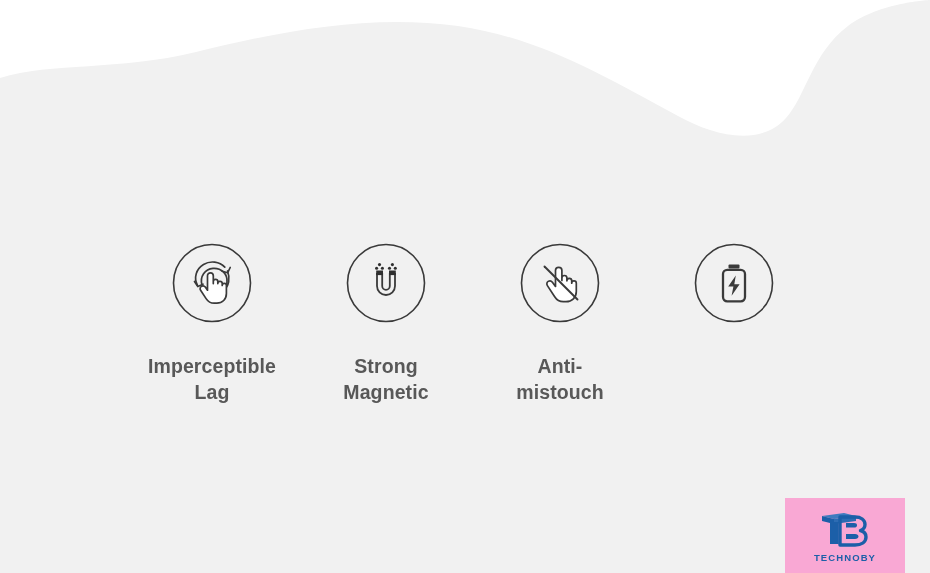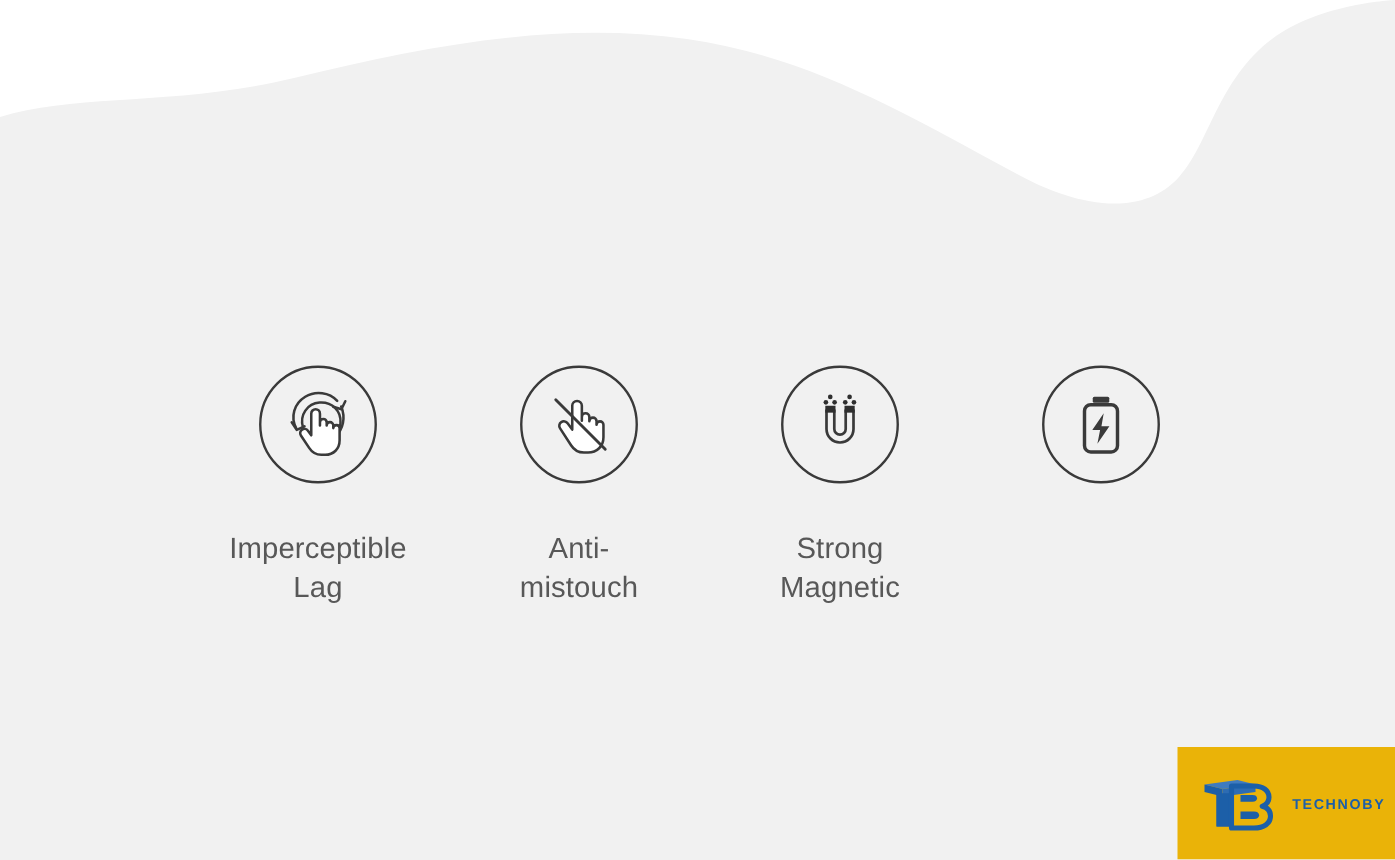--- a/index.html
+++ b/index.html
@@ -49,35 +49,35 @@
   .feature.f4 { margin-left: 0px; }
   .icon-circle {
     width: 80px;
     height: 80px;
     display: block;
   }
   .feature-label {
     margin-top: 30px;
     font-size: 19.5px;
     line-height: 26px;
-    font-weight: 400;
+    font-weight: 700;
     color: #585858;
     text-align: center;
     letter-spacing: 0.1px;
     max-width: 160px;
   }
   .watermark {
     position: absolute;
     left: 785px;
     top: 498px;
-    width: 145px;
+    width: 120px;
     height: 75px;
-    background: #eab308;
+    background: #f9a8d4;
     display: flex;
-    flex-direction: row;
+    flex-direction: column;
     align-items: center;
     justify-content: center;
   }
   .wm-mark {
     width: 70px;
     height: 42px;
     display: block;
   }
   .wm-text {
     margin-top: 2px;
@@ -128,20 +128,45 @@
                  C38.5,60.2 35.9,58.4 34.1,55.6 L28.6,47.3
                  C27.7,45.9 28.1,44.2 29.4,43.4
                  C30.7,42.6 32.4,42.9 33.3,44.1 L35.5,47.2 Z" fill="#ffffff" stroke="#3a3a3a" stroke-width="1.7" stroke-linejoin="round" stroke-linecap="round"></path>
       </svg>
       <div class="feature-label">
         <span>Imperceptible</span><br>
         <span>Lag</span>
       </div>
     </div>
 
+    <div class="feature f3">
+      <svg class="icon-circle" viewBox="0 0 80 80">
+        <circle cx="40" cy="40" r="38.5" fill="none" stroke="#3a3a3a" stroke-width="1.6"></circle>
+
+        <path d="M31,30 L31,43 C31,48 35,52 40,52 C45,52 49,48 49,43 L49,30" fill="none" stroke="#3a3a3a" stroke-width="1.8"></path>
+        <path d="M36.2,30 L36.2,43 C36.2,45.1 37.9,46.8 40,46.8
+                 C42.1,46.8 43.8,45.1 43.8,43 L43.8,30" fill="none" stroke="#3a3a3a" stroke-width="1.8"></path>
+
+        <rect x="30.2" y="27.5" width="6.8" height="4.6" fill="#2f2f2f"></rect>
+        <rect x="43" y="27.5" width="6.8" height="4.6" fill="#2f2f2f"></rect>
+
+        <circle cx="30.6" cy="25.2" r="1.55" fill="#2f2f2f"></circle>
+        <circle cx="36.4" cy="25.2" r="1.55" fill="#2f2f2f"></circle>
+        <circle cx="33.5" cy="21.6" r="1.55" fill="#2f2f2f"></circle>
+
+        <circle cx="43.5" cy="25.2" r="1.55" fill="#2f2f2f"></circle>
+        <circle cx="49.3" cy="25.2" r="1.55" fill="#2f2f2f"></circle>
+        <circle cx="46.4" cy="21.6" r="1.55" fill="#2f2f2f"></circle>
+      </svg>
+      <div class="feature-label">
+        <span>Strong</span><br>
+        <span>Magnetic</span>
+      </div>
+    </div>
+
     <div class="feature f2">
       <svg class="icon-circle" viewBox="0 0 80 80">
         <circle cx="40" cy="40" r="38.5" fill="none" stroke="#3a3a3a" stroke-width="1.6"></circle>
 
         <path d="M35.5,37 L35.5,27.5 C35.5,25.7 36.9,24.3 38.7,24.3
                  C40.5,24.3 41.9,25.7 41.9,27.5 L41.9,37.5
                  L41.9,35 C41.9,33.6 43,32.5 44.4,32.5
                  C45.8,32.5 46.9,33.6 46.9,35 L46.9,37.8
                  C46.9,36.5 48,35.4 49.3,35.4
                  C50.6,35.4 51.7,36.5 51.7,37.8 L51.7,40.2
@@ -153,45 +178,20 @@
                  C29.6,37.5 31.4,37.9 32.4,39.2 L35.5,43.4 Z" fill="#ffffff" stroke="#3a3a3a" stroke-width="1.7" stroke-linejoin="round" stroke-linecap="round"></path>
 
         <line x1="24.5" y1="23.5" x2="57.5" y2="56.5" stroke="#3a3a3a" stroke-width="1.9" stroke-linecap="round"></line>
       </svg>
       <div class="feature-label">
         <span>Anti-</span><br>
         <span>mistouch</span>
       </div>
     </div>
 
-    <div class="feature f3">
-      <svg class="icon-circle" viewBox="0 0 80 80">
-        <circle cx="40" cy="40" r="38.5" fill="none" stroke="#3a3a3a" stroke-width="1.6"></circle>
-
-        <path d="M31,30 L31,43 C31,48 35,52 40,52 C45,52 49,48 49,43 L49,30" fill="none" stroke="#3a3a3a" stroke-width="1.8"></path>
-        <path d="M36.2,30 L36.2,43 C36.2,45.1 37.9,46.8 40,46.8
-                 C42.1,46.8 43.8,45.1 43.8,43 L43.8,30" fill="none" stroke="#3a3a3a" stroke-width="1.8"></path>
-
-        <rect x="30.2" y="27.5" width="6.8" height="4.6" fill="#2f2f2f"></rect>
-        <rect x="43" y="27.5" width="6.8" height="4.6" fill="#2f2f2f"></rect>
-
-        <circle cx="30.6" cy="25.2" r="1.55" fill="#2f2f2f"></circle>
-        <circle cx="36.4" cy="25.2" r="1.55" fill="#2f2f2f"></circle>
-        <circle cx="33.5" cy="21.6" r="1.55" fill="#2f2f2f"></circle>
-
-        <circle cx="43.5" cy="25.2" r="1.55" fill="#2f2f2f"></circle>
-        <circle cx="49.3" cy="25.2" r="1.55" fill="#2f2f2f"></circle>
-        <circle cx="46.4" cy="21.6" r="1.55" fill="#2f2f2f"></circle>
-      </svg>
-      <div class="feature-label">
-        <span>Strong</span><br>
-        <span>Magnetic</span>
-      </div>
-    </div>
-
     <div class="feature f4">
       <svg class="icon-circle" viewBox="0 0 80 80">
         <circle cx="40" cy="40" r="38.5" fill="none" stroke="#3a3a3a" stroke-width="1.6"></circle>
 
         <rect x="34.5" y="21.5" width="11" height="4" rx="1" fill="#3a3a3a"></rect>
 
         <rect x="29" y="26.8" width="22" height="31.5" rx="4.2" fill="none" stroke="#3a3a3a" stroke-width="2.3"></rect>
 
         <path d="M41.8,32.5 L34.2,43.6 L39.4,43.6 L37.6,52.8 L45.6,41.2 L40.3,41.2 Z" fill="#3a3a3a"></path>
       </svg>

